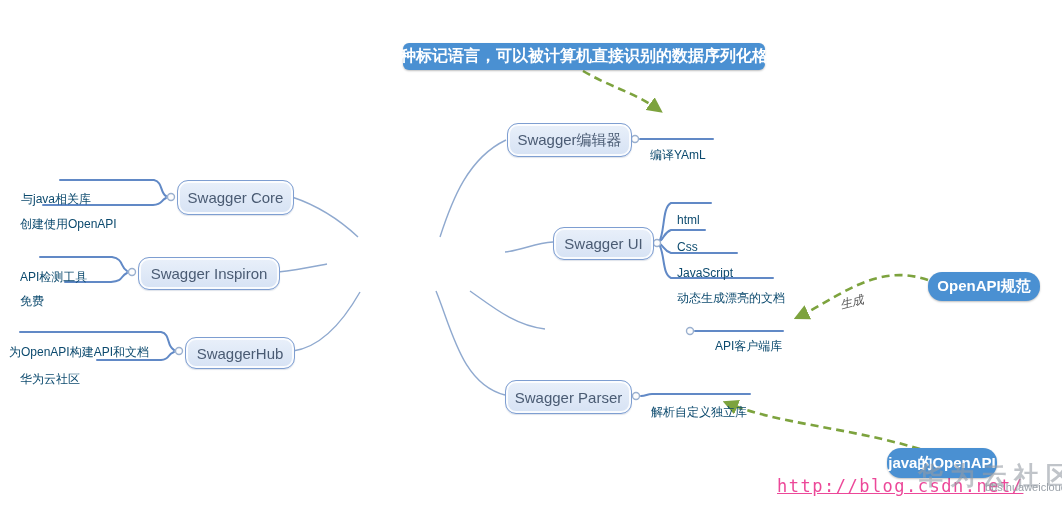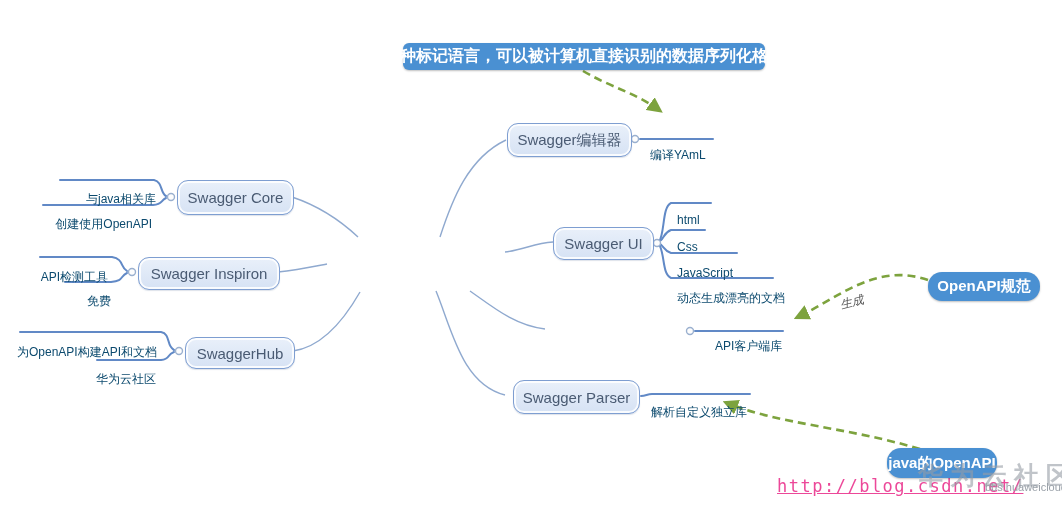--- a/index.html
+++ b/index.html
@@ -11,21 +11,21 @@
         box-shadow:inset 0 0 0 2px rgba(255,255,255,.85),0 1px 1px rgba(120,140,170,.25);
         color:#4a5b73;font-size:15px;white-space:nowrap;cursor:default;}
   .root-node{border:3px solid #6888c5;border-radius:10px;font-size:21px;font-weight:bold;
         color:#2e4a77;background:linear-gradient(#e4edf9,#d0dff2);
         box-shadow:inset 0 0 0 2px #ffffff,0 1px 3px rgba(80,100,140,.3);}
   .callout{position:absolute;z-index:3;display:flex;align-items:center;justify-content:center;
         background:#4a90d2;color:#ffffff;font-weight:bold;font-size:15px;border-radius:14px;
         box-shadow:0 1px 2px rgba(0,0,0,.25);white-space:nowrap;}
   .callout.banner{font-size:16px;border-radius:6px;}
   .leaf{position:absolute;z-index:2;font-size:12px;color:#0c4a6e;white-space:nowrap;margin-top:27px;}
-  .leaf.l{text-align:right;}
+  .leaf.l{}
   .edge-label{position:absolute;z-index:2;font-style:italic;font-size:12px;color:#565656;
         transform:rotate(-14deg);}
   .wm-url{position:absolute;z-index:1;font-family:"DejaVu Sans Mono",monospace;font-size:17px;
         color:#ec4899;letter-spacing:1.5px;white-space:nowrap;text-decoration:underline;}
   .wm-comm{position:absolute;z-index:4;font-size:25px;font-weight:bold;letter-spacing:7px;
         color:rgba(150,157,165,.6);white-space:nowrap;}
   .wm-site{position:absolute;z-index:4;font-size:11px;color:#99a0a8;white-space:nowrap;}
 </style>
 </head>
 <body>
@@ -82,21 +82,21 @@
     </g>
   </svg>
 
 
   <div class="node" style="left:177px;top:180px;width:115px;height:33px;">Swagger Core</div>
   <div class="node" style="left:138px;top:257px;width:140px;height:31px;">Swagger Inspiron</div>
   <div class="node" style="left:185px;top:337px;width:108px;height:30px;">SwaggerHub</div>
 
   <div class="node" style="left:507px;top:123px;width:123px;height:32px;">Swagger编辑器</div>
   <div class="node" style="left:553px;top:227px;width:99px;height:31px;">Swagger UI</div>
-  <div class="node" style="left:505px;top:380px;width:125px;height:32px;margin-left:8px;">Swagger Parser</div>
+  <div class="node" style="left:505px;top:380px;width:125px;height:32px;">Swagger Parser</div>
 
   <div class="leaf l" style="left:21px;top:164px;width:135px;">与java相关库</div>
   <div class="leaf l" style="left:20px;top:189px;width:132px;">创建使用OpenAPI</div>
   <div class="leaf l" style="left:20px;top:242px;width:88px;">API检测工具</div>
   <div class="leaf l" style="left:20px;top:266px;width:91px;">免费</div>
   <div class="leaf l" style="left:9px;top:317px;width:148px;">为OpenAPI构建API和文档</div>
   <div class="leaf l" style="left:20px;top:344px;width:136px;">华为云社区</div>
 
   <div class="leaf" style="left:650px;top:120px;">编译YAmL</div>
   <div class="leaf" style="left:677px;top:186px;">html</div>

